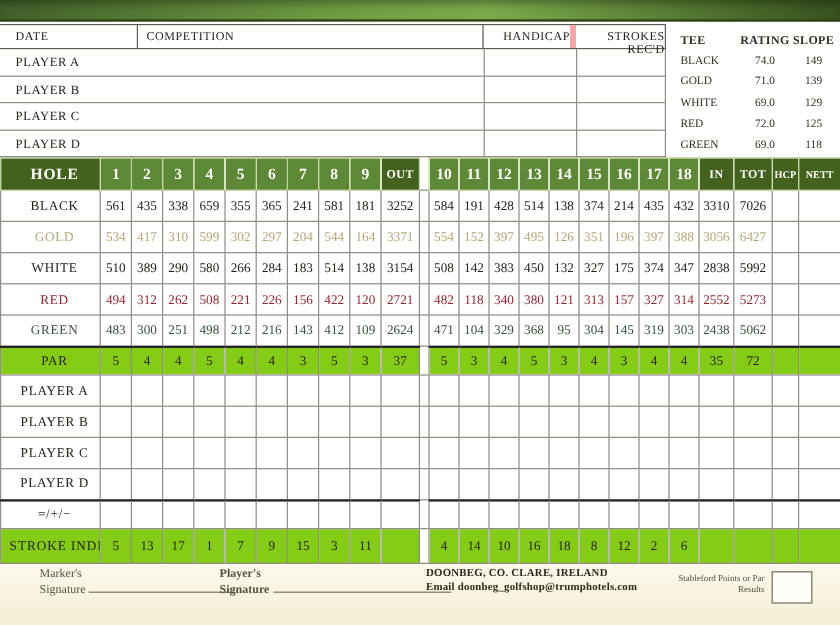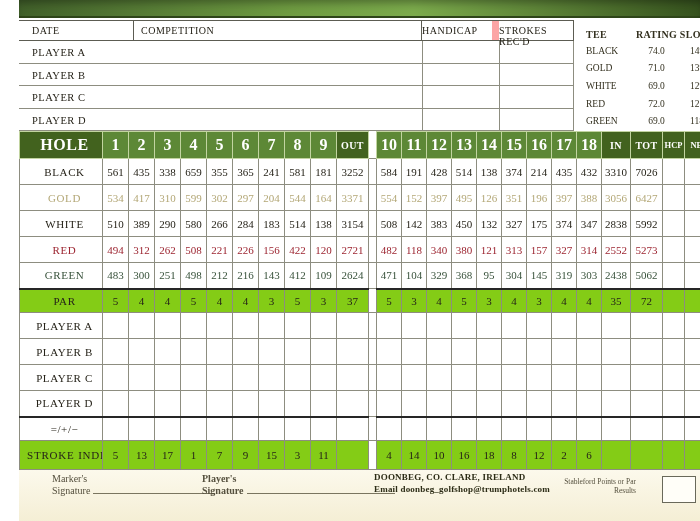--- a/index.html
+++ b/index.html
@@ -1,71 +1,71 @@
 <!DOCTYPE html>
 <html><head>
 <meta charset="utf-8">
 <style>
   * { margin:0; padding:0; box-sizing:border-box; }
   html,body { width:700px; background:#ffffff; }
   body { font-family:"Liberation Serif", serif; color:#262319; }
-  .card { position:relative; width:700px; height:521px; overflow:hidden; background:#fff;padding-left:19px; }
+  .card { position:relative; width:700px; height:521px; overflow:hidden; background:#fff; }
 
   
   .topbar { height:18px;
     background:linear-gradient(90deg,#41602a 0%,#6f9c42 40%,#7cab4c 58%,#36521e 100%);
     box-shadow:inset 0 7px 8px -4px rgba(0,0,0,.35), inset 0 -2px 0 #2e4519; }
 
   
   .top-section { display:flex; height:113px; padding-top:2px; }
   .top-left { width:555px; }
   .th-row { display:flex; height:21px; border-top:1px solid #5c5c52; border-bottom:1px solid #5c5c52; font-size:10px; letter-spacing:.5px; }
   .thc { padding-top:4px; }
   .thc.date { width:115px; padding-left:13px; border-right:1px solid #5c5c52; }
   .thc.comp { width:288px; padding-left:7px; border-right:1px solid #5c5c52; }
-  .thc.hcap { width:77px; text-align:left; border-right:7px solid #fca5a5; }
-  .thc.strokes { width:75px; text-align:left; border-right:1px solid #5c5c52; }
+  .thc.hcap { width:77px; text-align:right; border-right:5px solid #fca5a5; }
+  .thc.strokes { width:75px; text-align:right; border-right:1px solid #5c5c52; }
   .p-row { display:flex; height:22.5px; font-size:10.5px; letter-spacing:.5px; }
   .p-name { width:403px; border-bottom:1px solid #8d8d80; padding:6px 0 0 13px; }
   .p-hcap { width:77px; border-bottom:1px solid #8d8d80; border-left:1px solid #8d8d80; }
   .p-str { width:75px; border-bottom:1px solid #8d8d80; border-left:1px solid #8d8d80; border-right:1px solid #8d8d80; }
 
   
   .tee-panel { width:145px; font-size:9.5px; color:#33301f; }
   .tee-head { display:flex; margin:9px 4px 2px 12px; font-weight:bold; font-size:10px; letter-spacing:.3px; }
   .tee-row { display:flex; margin-left:12px; margin-right:4px; height:17.6px; align-items:center; }
   .t-c1 { width:48px; text-align:left; }
   .t-c2 { width:45px; text-align:center; }
   .t-c3 { width:36px; text-align:center; }
 
   
   table.grid { border-collapse:collapse; table-layout:fixed; width:700px; }
   table.grid td { border:1px solid #8d8d80; text-align:center; font-size:11px; overflow:hidden; white-space:nowrap; }
   td.lbl { text-align:left; padding-left:7px; letter-spacing:.6px; font-size:11.5px; white-space:normal; }
-  tr.hrow td { background:#5d8836; color:#fff; font-weight:bold; font-size:16px; border:1px solid #c2d4a0; }
+  tr.hrow td { background:#5d8836; color:#fff; font-weight:bold; font-size:13px; border:1px solid #c2d4a0; }
   tr.hrow td.dk { background:#42621e; }
   tr.hrow td.sm { font-size:10px; letter-spacing:.4px; }
   tr.hrow td.xs { font-size:8.5px; letter-spacing:0; }
   td.gap, tr.hrow td.gap { border:none; background:#fff; }
   td.cream { background:#84cc16; }
   tr.thick td { border-top:2px solid #262626; }
   tr.thick td.gap { border-top:none; }
   td.si-lbl { font-size:10px; line-height:1.15; letter-spacing:.8px; padding-top:1px; }
 
   
   .footer { position:relative; height:53px; background:linear-gradient(#fcf9ec,#f4eed4); }
   .meas { position:absolute; left:10px; top:3px; font-size:7px; letter-spacing:.25px; color:#44412e; }
   .sig { position:absolute; top:3px; font-size:10px; color:#55503e; line-height:12px; }
   .sig-marker { left:33px; }
   .sig-player { left:183px;font-weight:bold; }
   .rule { display:inline-block; height:9px; border-bottom:1px solid #7a755f; margin-left:3px; }
   .rule.m { width:122px; }
   .rule.p { width:148px; }
   .club { position:absolute; left:355px; top:2px; font-size:9px; font-weight:bold; color:#2c2c16; line-height:11.5px; letter-spacing:.2px; }
-  .stable-label { position:absolute; left:545px; top:7px; width:72px; text-align:right; font-size:7.5px; line-height:9px; color:#55503e; }
+  .stable-label { position:absolute; left:565px; top:7px; width:72px; text-align:right; font-size:7.5px; line-height:9px; color:#55503e; }
   .stable-box { position:absolute; left:643px; top:6px; width:34px; height:27px; border:1px solid #69695a; background:#fffef8; }
 </style>
 </head>
 <body>
 
 <div class="card">
 
   <div class="topbar"></div>
 
   <div class="top-section">

